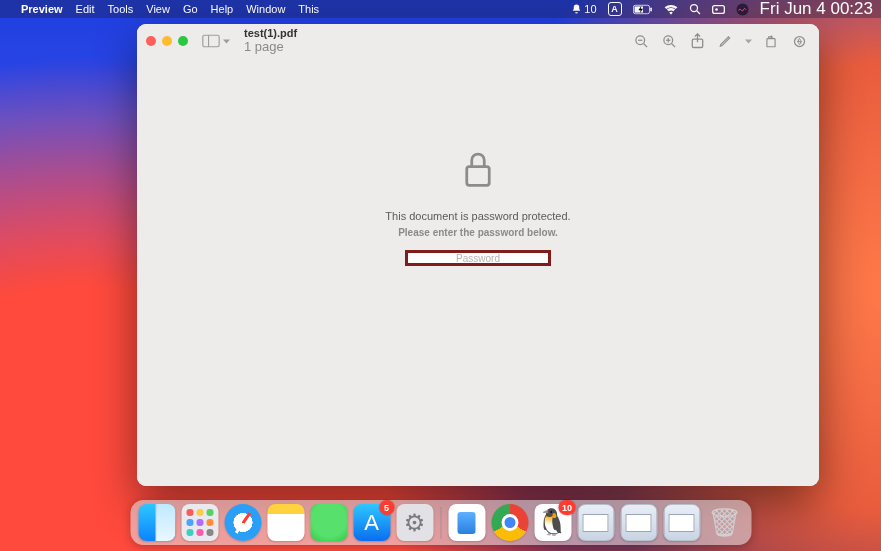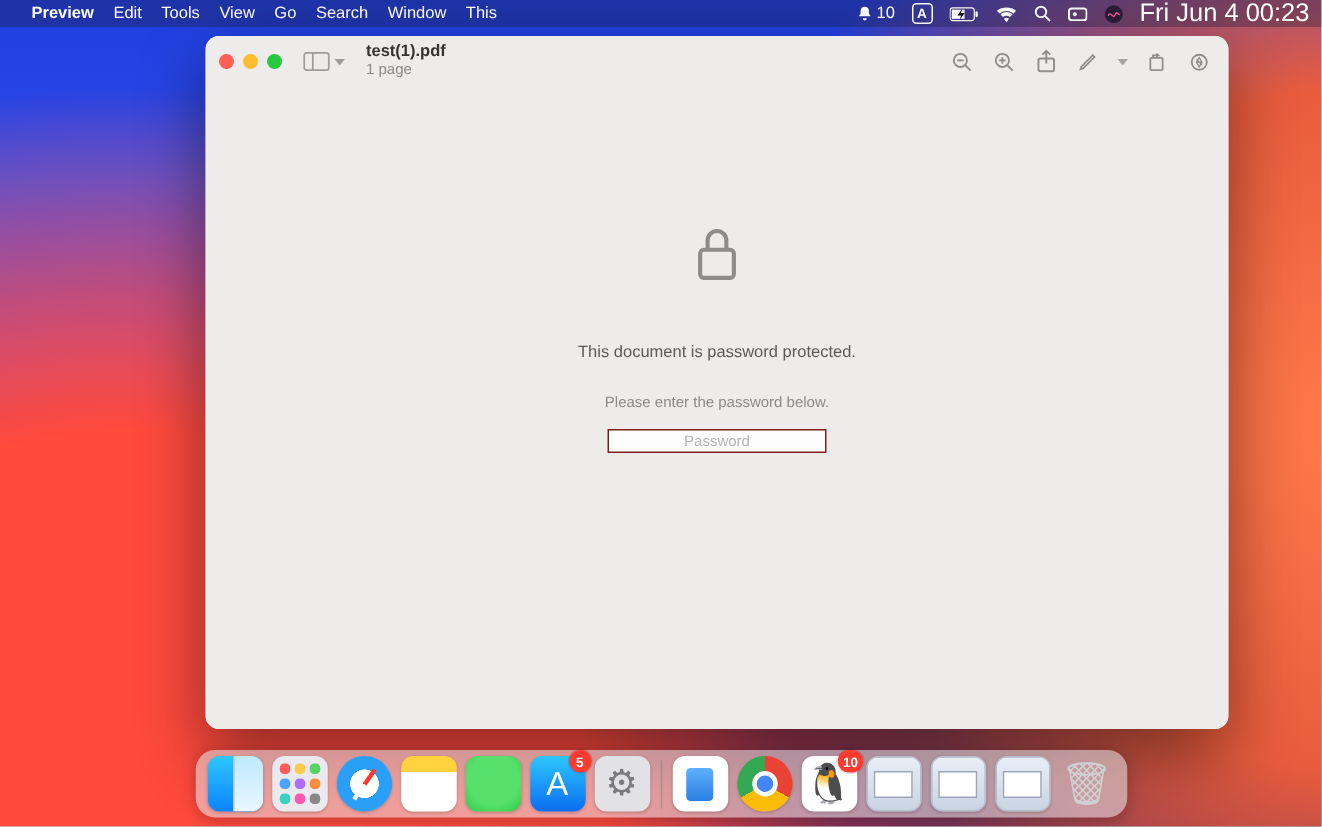--- a/index.html
+++ b/index.html
@@ -54,46 +54,46 @@
     .dot { width: 10px; height: 10px; border-radius: 50%; }
     .dot.red    { background: #ff5f57; }
     .dot.yellow { background: #febc2e; }
     .dot.green  { background: #28c840; }
 
     .view-btn { display: flex; align-items: center; gap: 3px; opacity: 0.6; }
     .view-btn svg { display: block; }
 
     .title-block { margin-left: 8px; line-height: 1.05; }
     .title-block .fname { font-size: 11px; font-weight: 600; color: #333; }
-    .title-block .pages { font-size: 10px; color: #8a8a8a; margin-top: 1px; }
+    .title-block .pages { font-size: 13px; color: #8a8a8a; margin-top: 1px; }
 
     .spacer { flex: 1; }
 
     .tb-icon { width: 22px; height: 26px; display: flex; align-items: center; justify-content: center; opacity: 0.62; }
     .tb-icon svg { display: block; }
 
     .search-box {
       width: 198px; height: 22px;
       background: #e1dfde; border-radius: 5px;
       display: flex; align-items: center; gap: 5px;
       padding: 0 7px; font-size: 11px; color: #8a8986;
     }
 
     .content {
       flex: 1; background: #eeeceb;
       display: flex; flex-direction: column; align-items: center;
       padding-top: 92px;
     }
     .lock-icon { color: #8e8c8a; }
-    .msg1 { margin-top: 36px; font-size: 11px; color: #5b5a58; }
-    .msg2 { margin-top: 22px; font-size: 10px; color: #8b8a87; }
+    .msg1 { margin-top: 18px; font-size: 11px; color: #5b5a58; }
+    .msg2 { margin-top: 5px; font-size: 10px; color: #8b8a87; font-weight: bold; }
     .pw-input {
       margin-top: 12px;
       width: 146px; height: 16px;
-      border: 1px solid #7f1d1d; background: #fdfdfd;
+      border: 3px solid #7f1d1d; background: #fdfdfd;
       text-align: center; font-size: 10px;
       padding: 0 4px; outline: none;
     }
     .pw-input::placeholder { color: #b7b5b3; }
 
     
     .dock {
       position: absolute; bottom: 6px; left: 50%; transform: translateX(-50%);
       height: 45px; padding: 4px 8px;
       background: rgba(230,230,235,0.55);
@@ -144,21 +144,21 @@
 <div class="desktop">
 
   <div class="menubar">
     <div class="left">
       <span class="apple-logo"></span>
       <span class="app-name">Preview</span>
       <span>Edit</span>
       <span>Tools</span>
       <span>View</span>
       <span>Go</span>
-      <span>Search</span>
+      <span>Help</span>
       <span>Window</span>
       <span>This</span>
     </div>
     <div class="right">
       <span class="notif">
         <svg width="11" height="12" viewBox="0 0 24 24" fill="#fff">
             <path d="M12 2a6 6 0 0 0-6 6v4l-2 3v1h16v-1l-2-3V8a6 6 0 0 0-6-6zm0 20a3 3 0 0 0 3-3H9a3 3 0 0 0 3 3z"></path>
           </svg>
         <span>10</span>
       </span>

